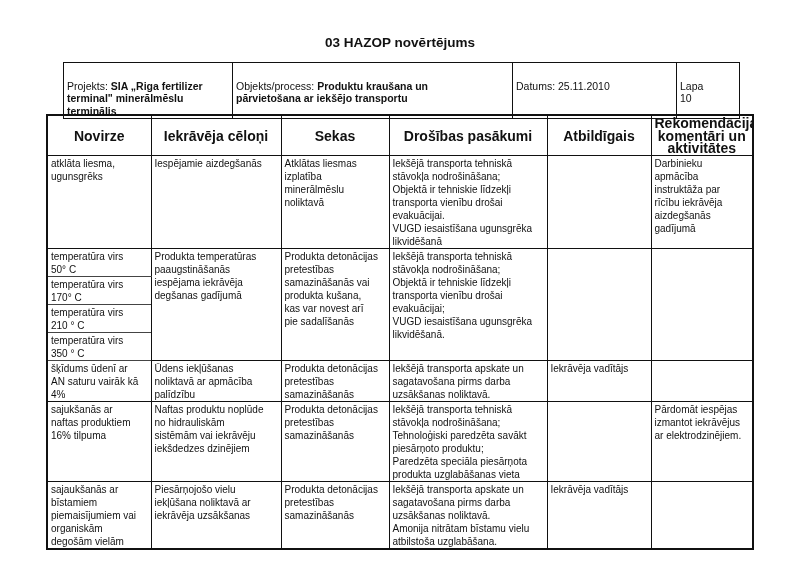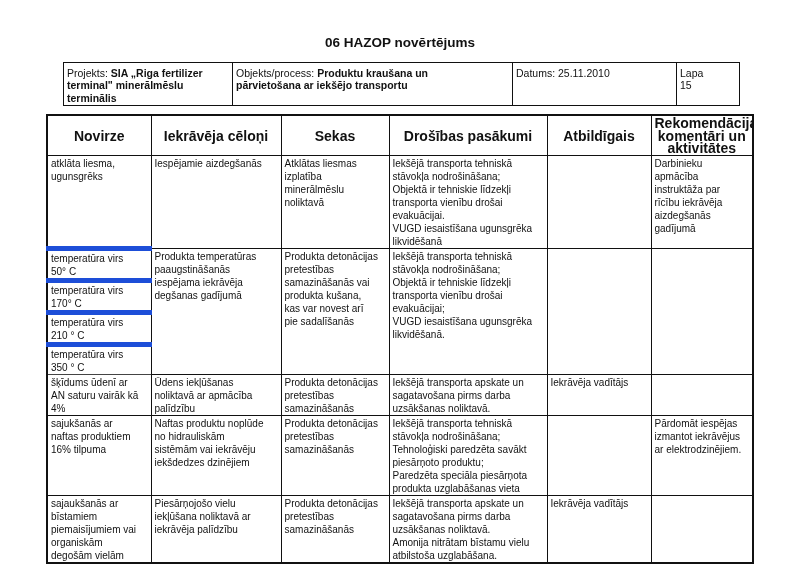--- a/index.html
+++ b/index.html
@@ -2,36 +2,36 @@
 <html><head>
   <meta charset="utf-8">
   <style>
     html, body { margin: 0; padding: 0; background: #ffffff; }
     body { width: 800px; height: 566px; position: relative; overflow: hidden;
            font-family: "Liberation Sans", sans-serif; color: #111; }
     .title { position: absolute; left: 0; top: 35px; width: 800px; text-align: center;
              font-size: 13.5px; font-weight: bold; }
     .info { position: absolute; left: 63px; top: 62px; border-collapse: collapse;
             table-layout: fixed; width: 676px; }
-    .info td { border: 1px solid #111; vertical-align: top; padding: 4px 3px 0 3px;
+    .info td { border: 1px solid #111; vertical-align: top; padding: 17px 3px 0 3px;
                font-size: 10.5px; line-height: 12.4px; height: 38px; }
     .info b { font-weight: bold; }
     .main { position: absolute; left: 46px; top: 114px; border-collapse: collapse;
             table-layout: fixed; width: 706px; border: 2px solid #111; }
     .main th, .main td { border: 1px solid #111; padding: 1px 3px 0 3px; overflow: hidden; }
     .main th { font-size: 14px; font-weight: bold; line-height: 12.6px; text-align: center;
                vertical-align: middle; }
     .main td { font-size: 10px; line-height: 13px; vertical-align: top; white-space: pre-line; }
-    .main td.sub { border-top: 5px solid #1d4ed8; border-bottom: 1px solid #444; }
+    .main td.sub { border-top: 1px solid #1d4ed8; border-bottom: 1px solid #444; }
     .pl { white-space: pre-line; }
   </style>
 </head>
 <body>
 
-<div class="title">06 HAZOP novērtējums</div>
+<div class="title">03 HAZOP novērtējums</div>
 
 <table class="info">
   <colgroup>
       <col style="width:169px">
       <col style="width:280px">
       <col style="width:164px">
       <col style="width:63px">
     </colgroup>
   <tbody>
       <tr>
@@ -42,21 +42,21 @@
     </td>
     <td>
       <span>Objekts/process: </span><b class="pl">Produktu kraušana un
 pārvietošana ar iekšējo transportu</b>
     </td>
     <td>
       <span>Datums: </span><span>25.11.2010</span>
     </td>
     <td>
       <div>Lapa</div>
-      <div>15</div>
+      <div>10</div>
     </td>
   </tr>
 </tbody>
   </table>
 
 <table class="main">
   <colgroup>
     <col style="width:104px">
       <col style="width:130px">
       <col style="width:108px">
@@ -175,21 +175,21 @@
   </tr>
 
   <tr style="height:60px">
     <td>sajaukšanās ar
 bīstamiem
 piemaisījumiem  vai
 organiskām
 degošām vielām</td>
     <td>Piesārņojošo vielu
 iekļūšana noliktavā ar
-iekrāvēja palīdzību</td>
+iekrāvēja uzsākšanas</td>
     <td>Produkta detonācijas
 pretestības
 samazināšanās</td>
     <td>Iekšējā transporta apskate un
 sagatavošana pirms darba
 uzsākšanas noliktavā.
 Amonija nitrātam bīstamu vielu
 atbilstoša uzglabāšana.</td>
     <td>Iekrāvēja vadītājs</td>
     <td></td>

